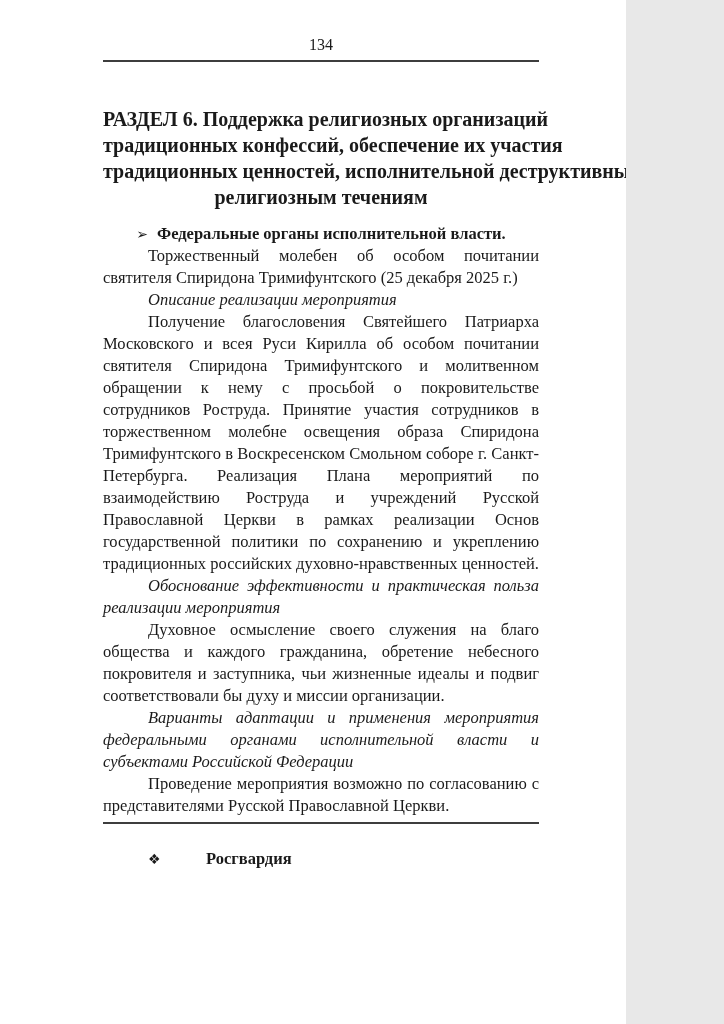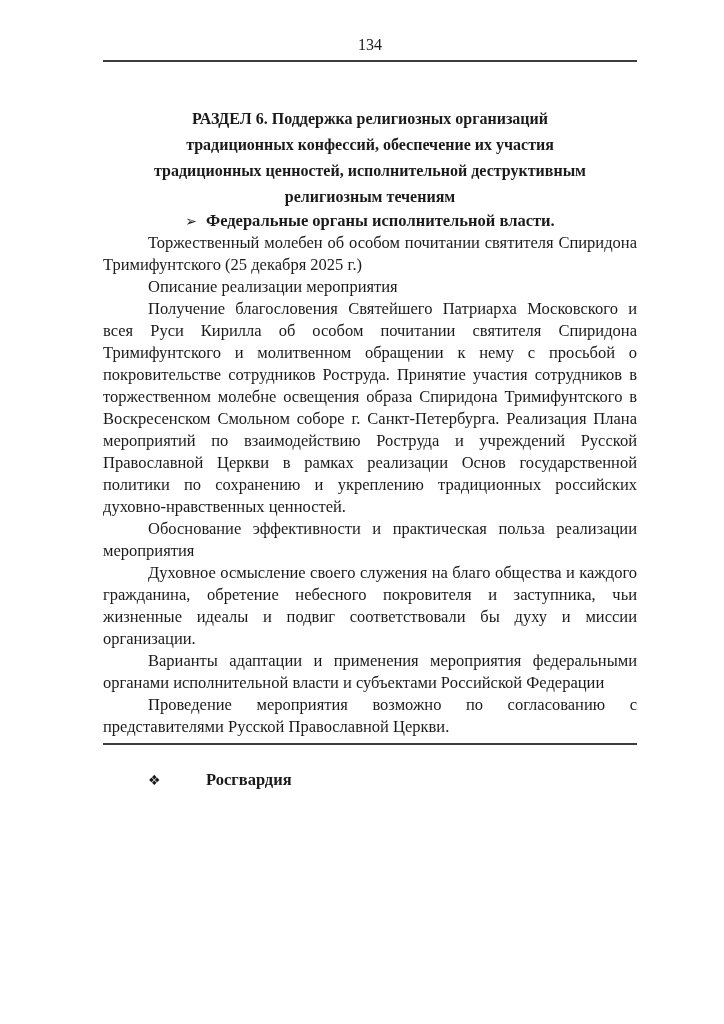--- a/index.html
+++ b/index.html
@@ -1,36 +1,36 @@
 <!DOCTYPE html>
 <html lang="ru"><head>
 <meta charset="utf-8">
 <style>
   html,body{margin:0;padding:0;background:#e8e8e8;}
   .page{
-    width:724px;height:1024px;background:#ffffff;color:#1a1a1a;
+    width:626px;height:1024px;background:#ffffff;color:#1a1a1a;
     font-family:"Liberation Serif","DejaVu Serif",serif;
     box-sizing:border-box;position:relative;overflow:hidden;
     padding:34px 87px 0 103px;
   }
   .pagenum{text-align:center;font-size:16px;line-height:22px;}
   p{margin:0;font-size:16.5px;line-height:22px;text-align:justify;}
   .mt-para1{margin-top:24px;}
   .rule{border:none;border-top:2px solid #3d3d3d;margin:4px 0 0 0;height:0;}
   .rule-bottom{margin-top:5px;}
-  .heading{margin-top:44px;font-size:16px;font-weight:bold;text-align:center;line-height:26px;}
+  .heading{margin-top:44px;font-size:20px;font-weight:bold;text-align:center;line-height:26px;}
   .heading div{white-space:nowrap;}
-  .fed-line{text-align:center;font-weight:bold;font-size:16.5px;line-height:22px;}
+  .fed-line{margin-top:13px;text-align:center;font-weight:bold;font-size:16.5px;line-height:22px;}
   .fed-line .arrow{font-family:"DejaVu Sans",sans-serif;font-size:14px;margin-right:9px;font-weight:normal;}
   .bullet-line{font-weight:bold;text-indent:45px;text-align:left;line-height:22px;}
   .mt-rostrud{margin-top:17px;}
   .mt-rosgvardia{margin-top:24px;}
   .bullet-line .diamond{display:inline-block;width:58px;font-family:"DejaVu Sans",sans-serif;font-size:14px;font-weight:normal;text-indent:0;}
   .indent{text-indent:45px;}
-  .subhead{text-indent:45px;text-align:justify;}
+  .subhead{font-style:italic;text-indent:45px;text-align:justify;}
   .u{text-underline-offset:3px;}
 </style>
 </head>
 <body>
 
 <div class="page">
 
   <div class="pagenum">134</div>
 
 

